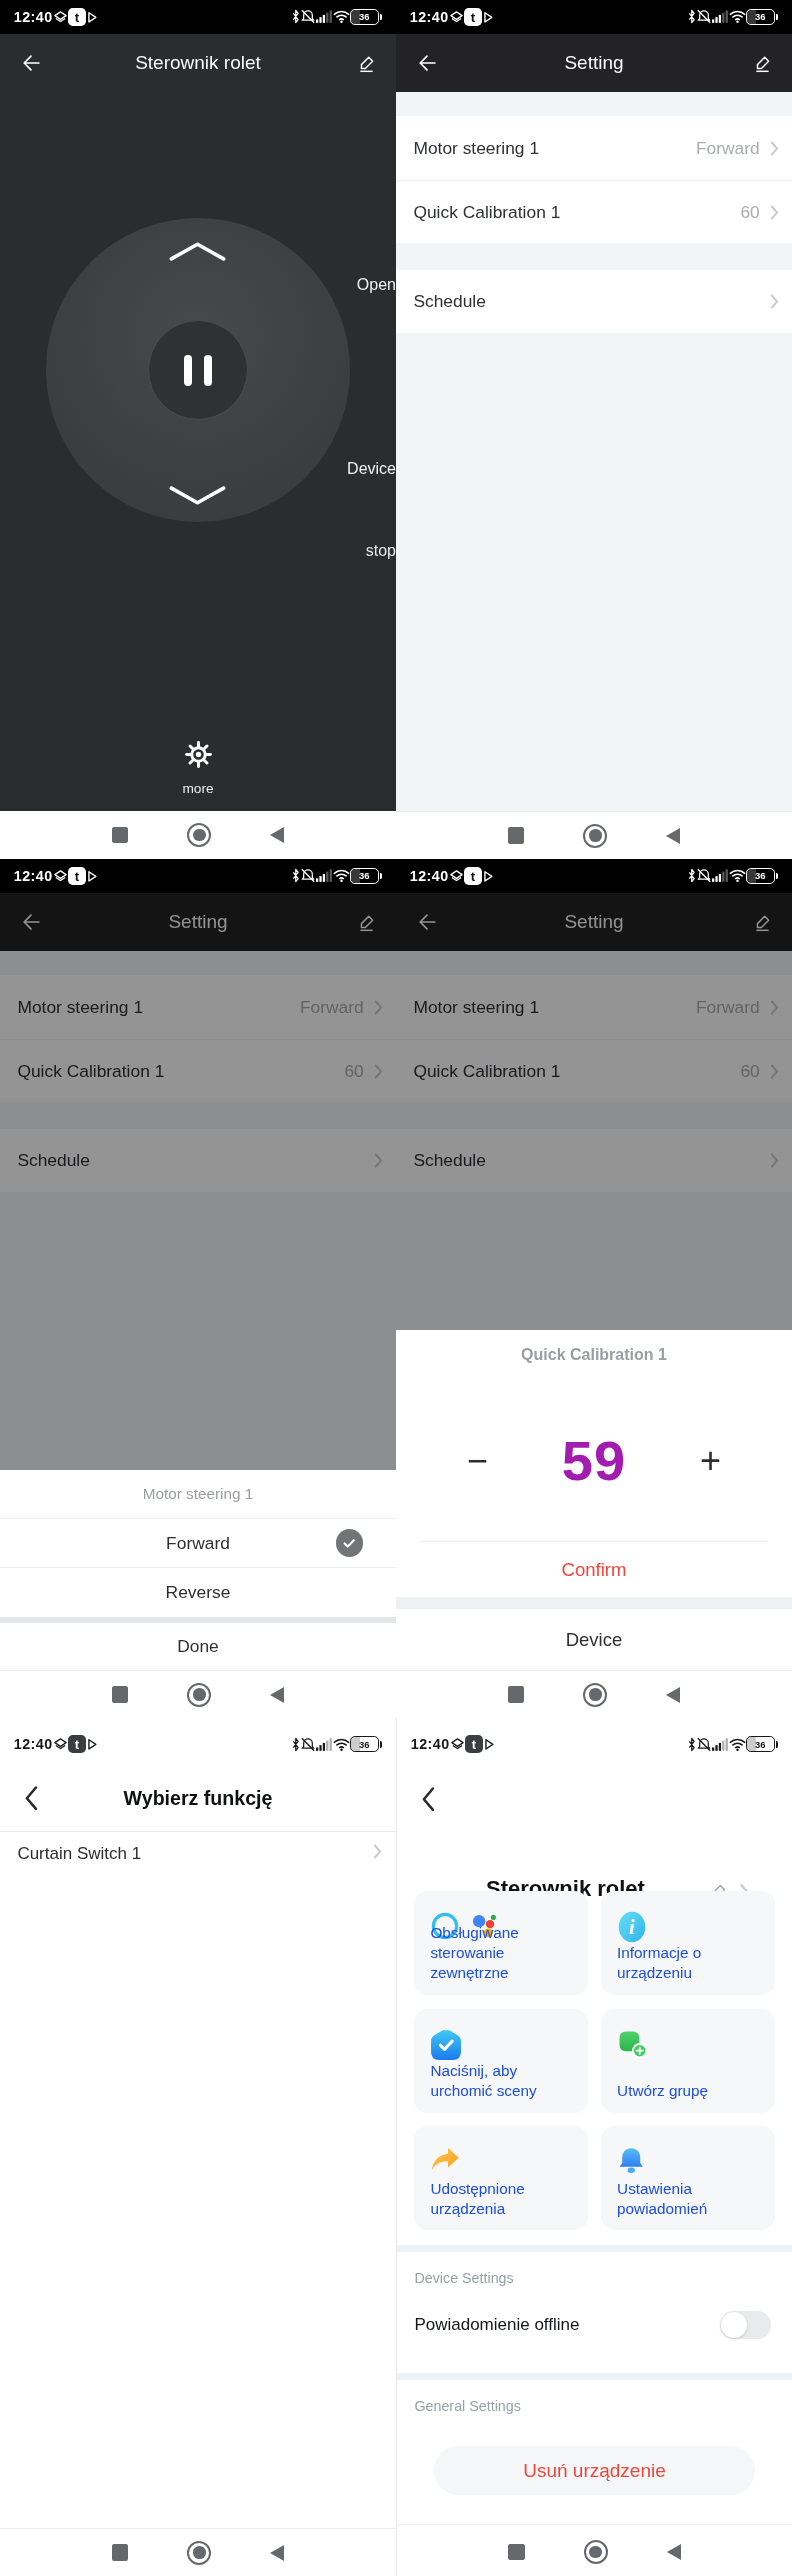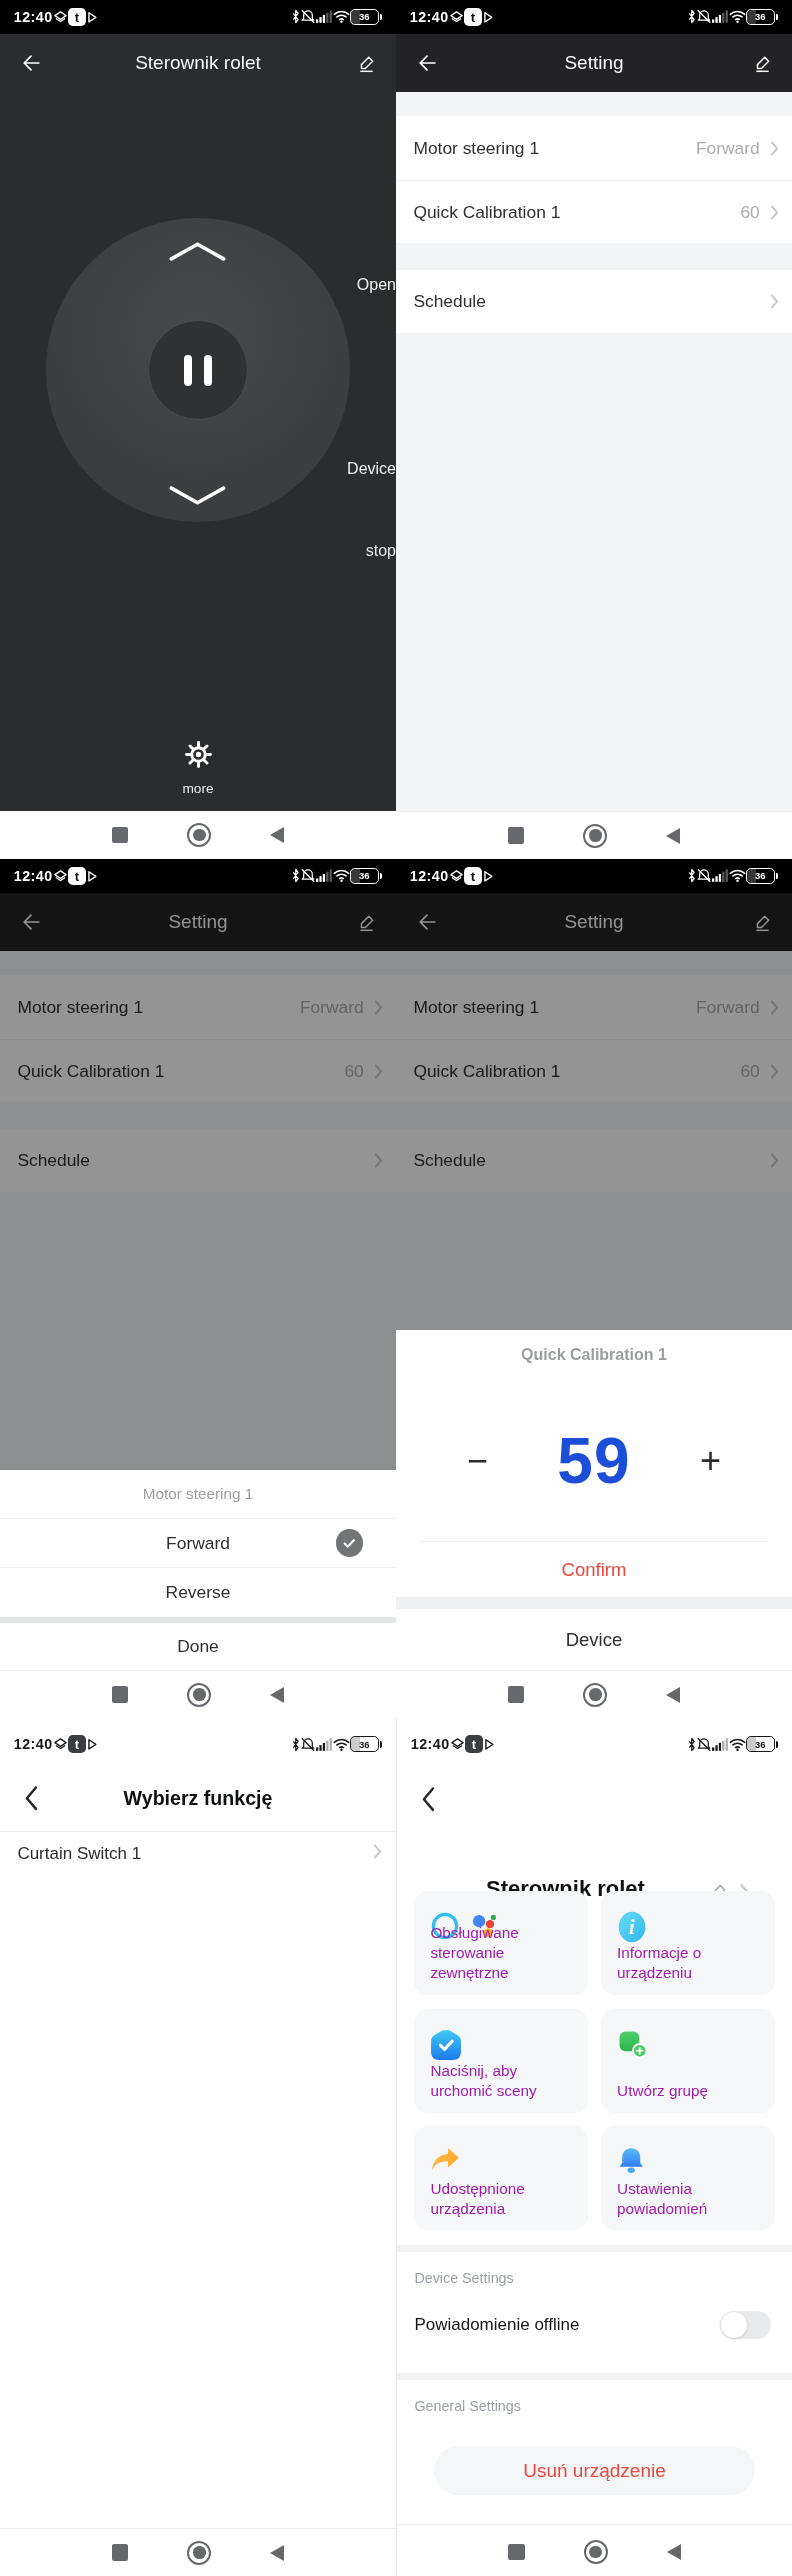--- a/index.html
+++ b/index.html
@@ -71,42 +71,42 @@
   #c4 .sheet{top:471px}
   .sh-title{height:49px;display:flex;align-items:center;justify-content:center;font-size:15.3px;color:#9b9da0;border-bottom:1.1px solid #ededef}
   .sh-opt{height:49px;display:flex;align-items:center;justify-content:center;font-size:17.4px;color:#2e2f31;position:relative;border-bottom:1.1px solid #ededef}
   .sh-opt.last{border-bottom:none}
   .chk{position:absolute;right:33px;top:50%;margin-top:-13.7px;width:27.5px;height:27.5px;border-radius:50%;background:#727476;display:flex;align-items:center;justify-content:center}
   .sh-band{height:6.3px;background:#e4e6e9}
   .sh-done{height:47px;display:flex;align-items:center;justify-content:center;font-size:17.4px;color:#2e2f31}
   .cal-title{height:50px;display:flex;align-items:center;justify-content:center;font-size:16px;font-weight:700;color:#9b9ea1}
   .cal-stepper{height:161px;display:flex;align-items:center;justify-content:space-between;padding:0 71px}
   .cal-minus,.cal-plus{font-size:36px;font-weight:300;color:#2c2d2f;line-height:1}
-  .cal-value{font-size:64px;font-weight:700;color:#1d4ed8;letter-spacing:1.1px}
+  .cal-value{font-size:56px;font-weight:700;color:#a21caf;letter-spacing:1.1px}
   .cal-div{border-top:1.1px solid #ededef;margin:0 24px}
   .cal-confirm{height:55px;display:flex;align-items:center;justify-content:center;font-size:18.5px;color:#f0453c}
   .cal-band{height:12px;background:#eef0f2}
   .cal-cancel{height:61px;display:flex;align-items:center;justify-content:center;font-size:18.5px;color:#2f3033}
 
   
   .pick-back{position:absolute;left:21px;top:68px;z-index:2}
   .pick-title{position:absolute;left:0;right:0;top:70px;text-align:center;font-size:19.6px;font-weight:700;color:#0f1011}
   .pick-div{position:absolute;top:114px;left:0;right:0;border-top:1.1px solid #eaeaea}
   .pick-row{position:absolute;top:127px;height:74px;left:0;right:0;display:flex;align-items:flex-start;padding:0 13.7px 0 17.4px}
   .pick-lbl{flex:1;font-size:17px;color:#2c2d2f}
 
   
   .dev-back{position:absolute;left:21px;top:69px;z-index:2}
   .dev-title{position:absolute;left:89px;top:159px;font-size:22px;font-weight:700;color:#101113}
   .dev-edit{position:absolute;left:311px;top:165px}
   .dev-chev{position:absolute;left:342px;top:166px}
   .cards{position:absolute;top:174px;left:17.4px;width:361px;display:grid;grid-template-columns:174px 174px;column-gap:12.7px;row-gap:13.7px;z-index:2}
   .card{height:104px;background:#f6f7f9;border-radius:13.7px;position:relative}
   .card-icons{position:absolute;top:20px;left:16px;display:flex;align-items:center;gap:8.5px}
-  .card-label{position:absolute;left:16px;right:8.5px;bottom:11.6px;font-size:15.3px;line-height:20px;color:#a21caf}
+  .card-label{position:absolute;left:16px;right:8.5px;bottom:11.6px;font-size:15.3px;line-height:20px;color:#1d4ed8}
   .band{position:absolute;left:0;right:0;height:6.9px;background:#f1f2f4}
   .band1{top:528px}
   .band2{top:656px}
   .sec-lbl{position:absolute;left:17.4px;font-size:14.3px;color:#9aa0a4}
   .sec-dev{top:553px}
   .sec-gen{top:681px}
   .off-row{position:absolute;top:579px;height:58px;left:0;right:0;display:flex;align-items:center;padding:0 21px 0 17.4px}
   .off-lbl{flex:1;font-size:17px;color:#151617}
   .toggle{width:51px;height:28.5px;border-radius:14.3px;background:#e9eaec;position:relative}
   .knob{position:absolute;left:1.1px;top:1.1px;width:26.4px;height:26.4px;border-radius:50%;background:#fff;box-shadow:0 1.1px 3.2px rgba(0,0,0,.15)}

